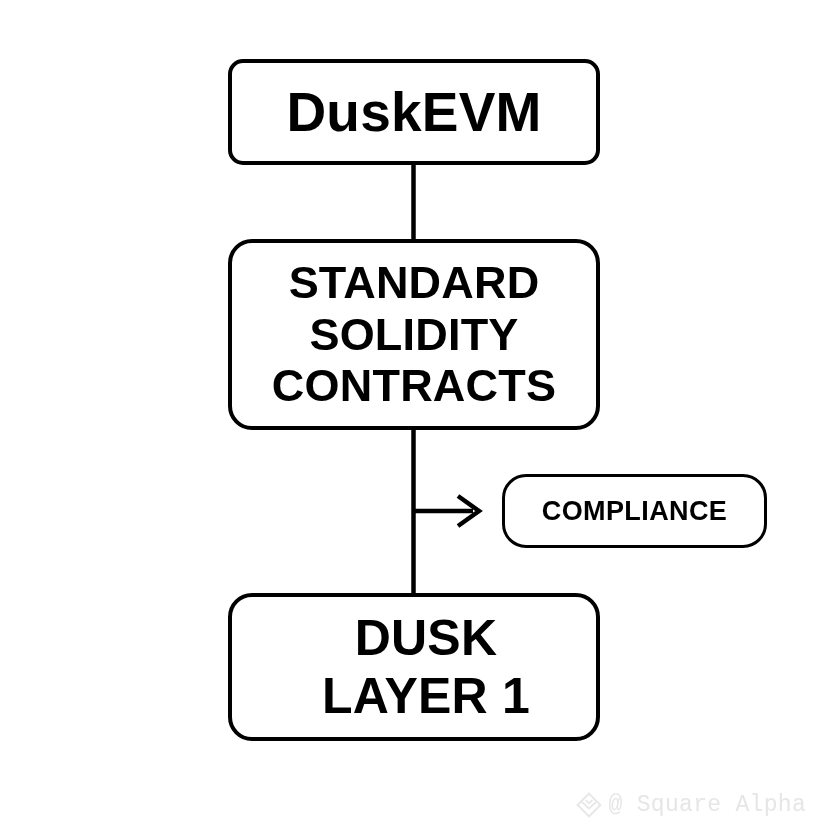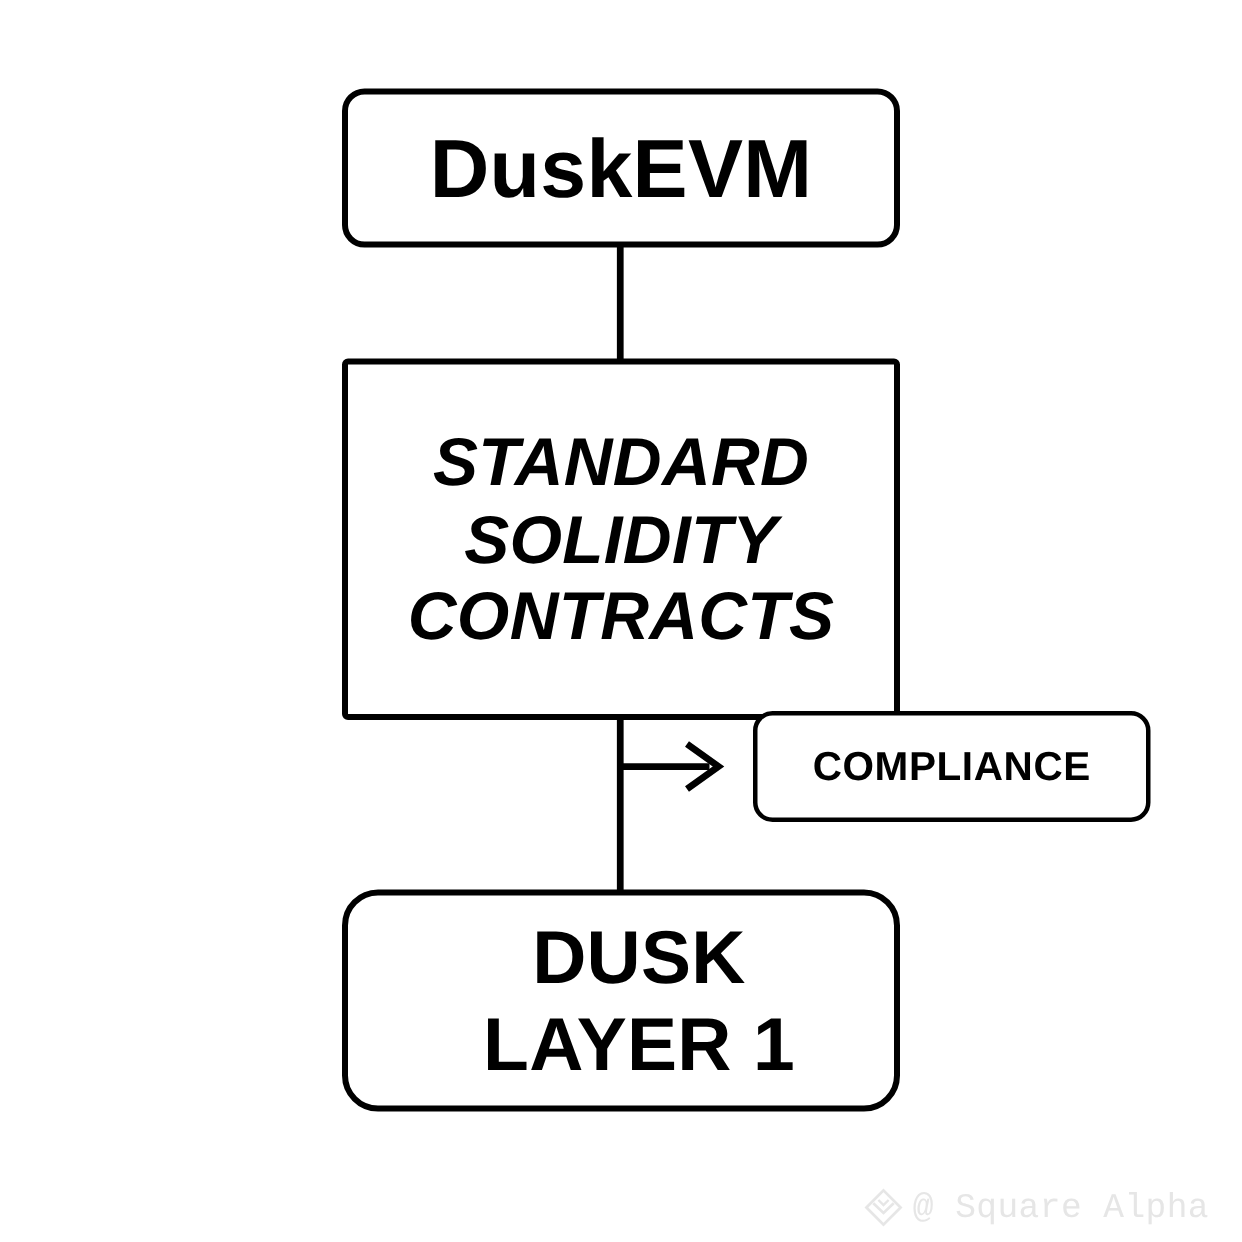--- a/index.html
+++ b/index.html
@@ -52,35 +52,34 @@
     height: 106px;
     border: 4.5px solid #000000;
     border-radius: 15px;
     font-size: 55px;
   }
   
   #node-contracts {
     left: 228px;
     top: 239px;
     width: 372px;
-    height: 241px;
+    height: 191px;
     border: 4.5px solid #000000;
-    border-radius: 4px;
+    border-radius: 24px;
     font-size: 45px;
-    font-style: italic;
   }
   #node-contracts .node-label { line-height: 1.15; }
   
   #node-compliance {
     left: 502px;
     top: 474px;
     width: 265px;
     height: 74px;
     border: 3.6px solid #000000;
-    border-radius: 13px;
+    border-radius: 24px;
     font-size: 27px;
     letter-spacing: 0.4px;
   }
   
   #node-layer1 {
     left: 228px;
     top: 593px;
     width: 372px;
     height: 148px;
     border: 4.5px solid #000000;

